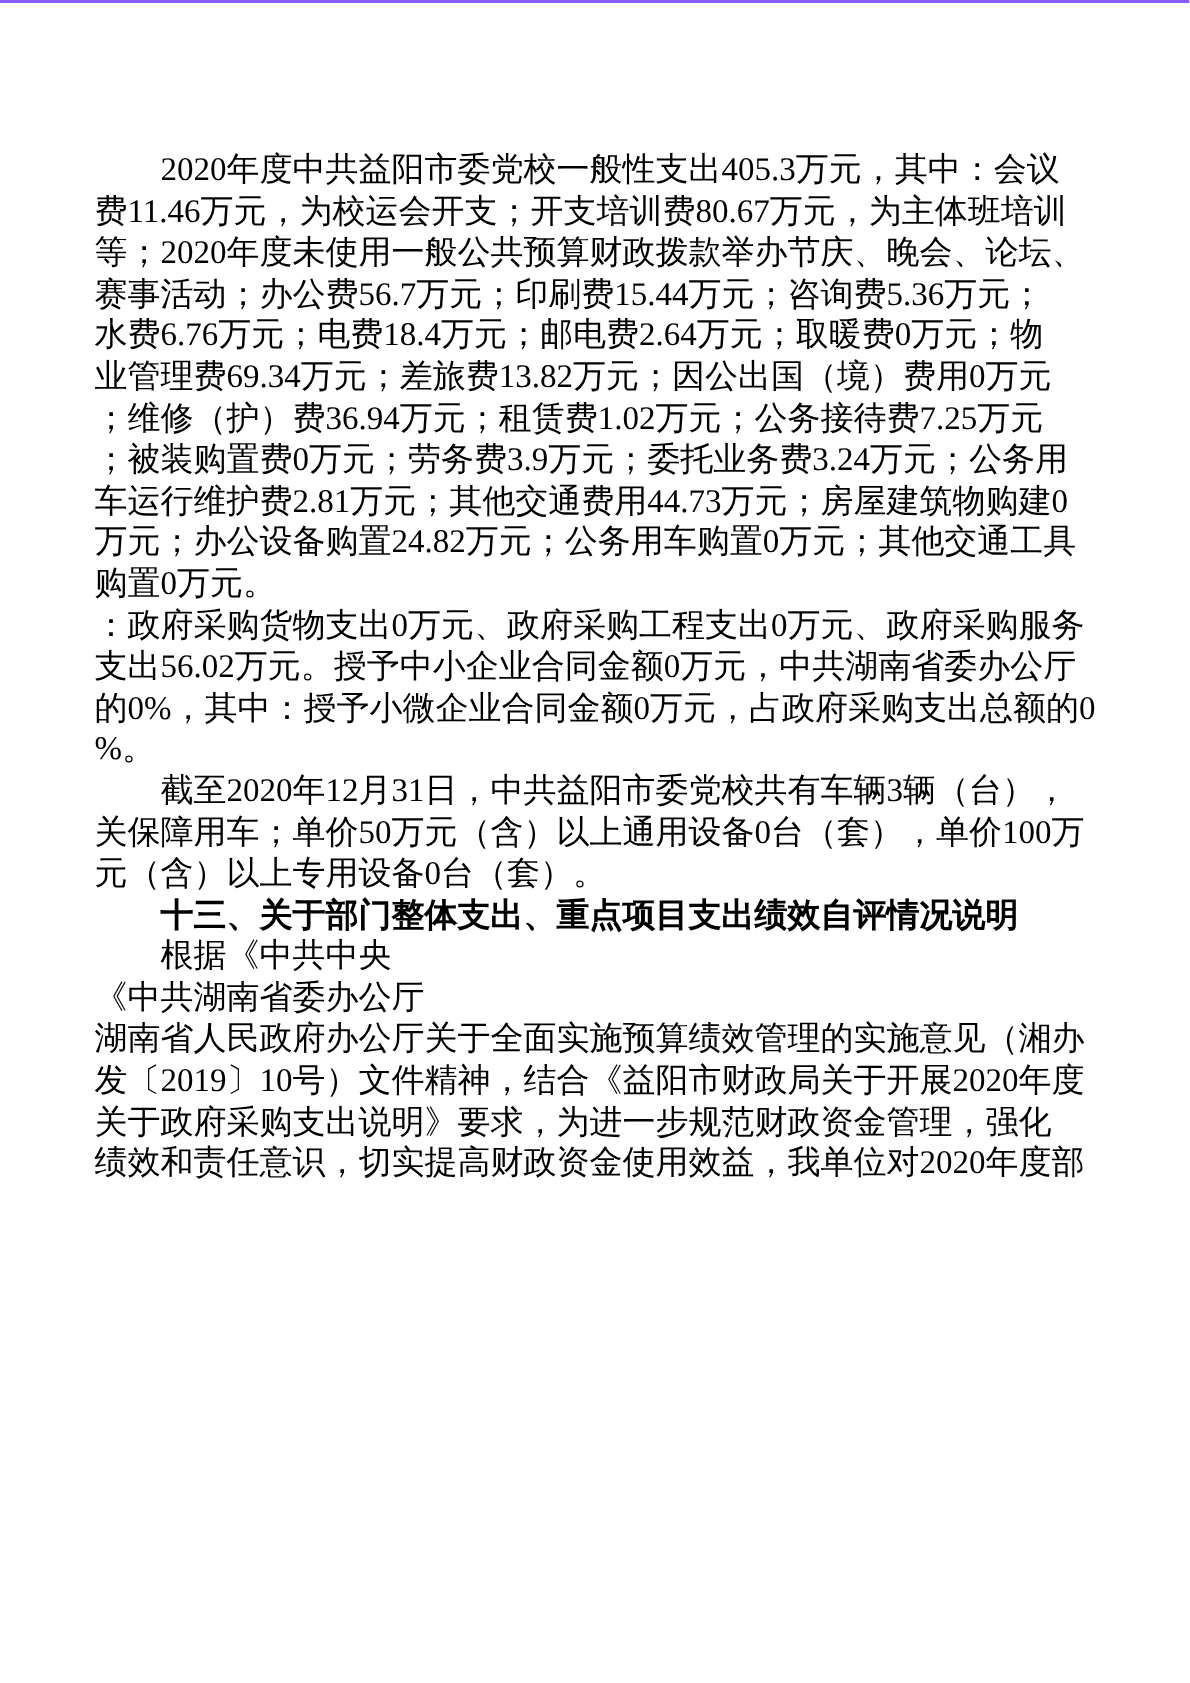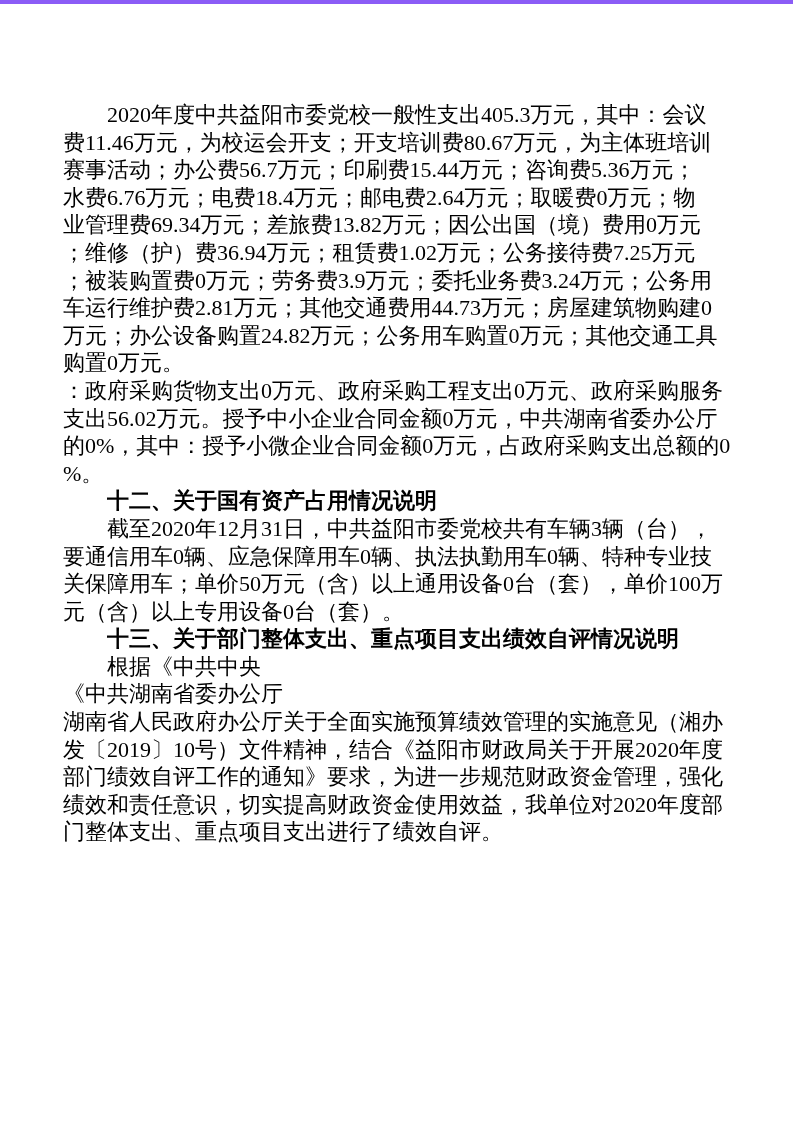--- a/index.html
+++ b/index.html
@@ -8,21 +8,21 @@
     background: #ffffff;
   }
   .page {
     position: relative;
     width: 793px;
     height: 1122px;
     background: #ffffff;
     overflow: hidden;
     color: #000000;
     font-family: "Liberation Serif", "DejaVu Serif", serif;
-    border-top: 4px solid #8b5cf6;
+    border-top: 2px solid #8b5cf6;
     box-sizing: border-box;
   }
   .content {
     position: absolute;
     left: 63px;
     top: 97px;
     width: 668px;
   }
   .paragraph {
     margin: 0;
@@ -49,46 +49,44 @@
   }
 </style>
 </head>
 <body>
 
 <div class="page">
   <div class="content" id="doc-content">
       <div class="paragraph">
         <div class="line indent">2020年度中共益阳市委党校一般性支出405.3万元，其中：会议</div>
         <div class="line">费11.46万元，为校运会开支；开支培训费80.67万元，为主体班培训</div>
+        <div class="line">等；2020年度未使用一般公共预算财政拨款举办节庆、晚会、论坛、</div>
         <div class="line">赛事活动；办公费56.7万元；印刷费15.44万元；咨询费5.36万元；</div>
         <div class="line">水费6.76万元；电费18.4万元；邮电费2.64万元；取暖费0万元；物</div>
         <div class="line">业管理费69.34万元；差旅费13.82万元；因公出国（境）费用0万元</div>
         <div class="line">；维修（护）费36.94万元；租赁费1.02万元；公务接待费7.25万元</div>
         <div class="line">；被装购置费0万元；劳务费3.9万元；委托业务费3.24万元；公务用</div>
         <div class="line">车运行维护费2.81万元；其他交通费用44.73万元；房屋建筑物购建0</div>
         <div class="line">万元；办公设备购置24.82万元；公务用车购置0万元；其他交通工具</div>
         <div class="line">购置0万元。</div>
       </div>
       <div class="paragraph">
         <div class="line">：政府采购货物支出0万元、政府采购工程支出0万元、政府采购服务</div>
         <div class="line">支出56.02万元。授予中小企业合同金额0万元，中共湖南省委办公厅</div>
         <div class="line">的0%，其中：授予小微企业合同金额0万元，占政府采购支出总额的0</div>
         <div class="line">%。</div>
       </div>
-      <div class="heading">十二、关于国有资产占用情况说明</div>
       <div class="paragraph">
         <div class="line indent">截至2020年12月31日，中共益阳市委党校共有车辆3辆（台），</div>
-        <div class="line">要通信用车0辆、应急保障用车0辆、执法执勤用车0辆、特种专业技</div>
         <div class="line">关保障用车；单价50万元（含）以上通用设备0台（套），单价100万</div>
         <div class="line">元（含）以上专用设备0台（套）。</div>
       </div>
       <div class="heading">十三、关于部门整体支出、重点项目支出绩效自评情况说明</div>
       <div class="paragraph">
         <div class="line indent">根据《中共中央</div>
         <div class="line">《中共湖南省委办公厅</div>
         <div class="line">湖南省人民政府办公厅关于全面实施预算绩效管理的实施意见（湘办</div>
         <div class="line">发〔2019〕10号）文件精神，结合《益阳市财政局关于开展2020年度</div>
-        <div class="line">部门绩效自评工作的通知》要求，为进一步规范财政资金管理，强化</div>
+        <div class="line">关于政府采购支出说明》要求，为进一步规范财政资金管理，强化</div>
         <div class="line">绩效和责任意识，切实提高财政资金使用效益，我单位对2020年度部</div>
-        <div class="line">门整体支出、重点项目支出进行了绩效自评。</div>
       </div>
     </div>
 </div>
 
 </body></html>

